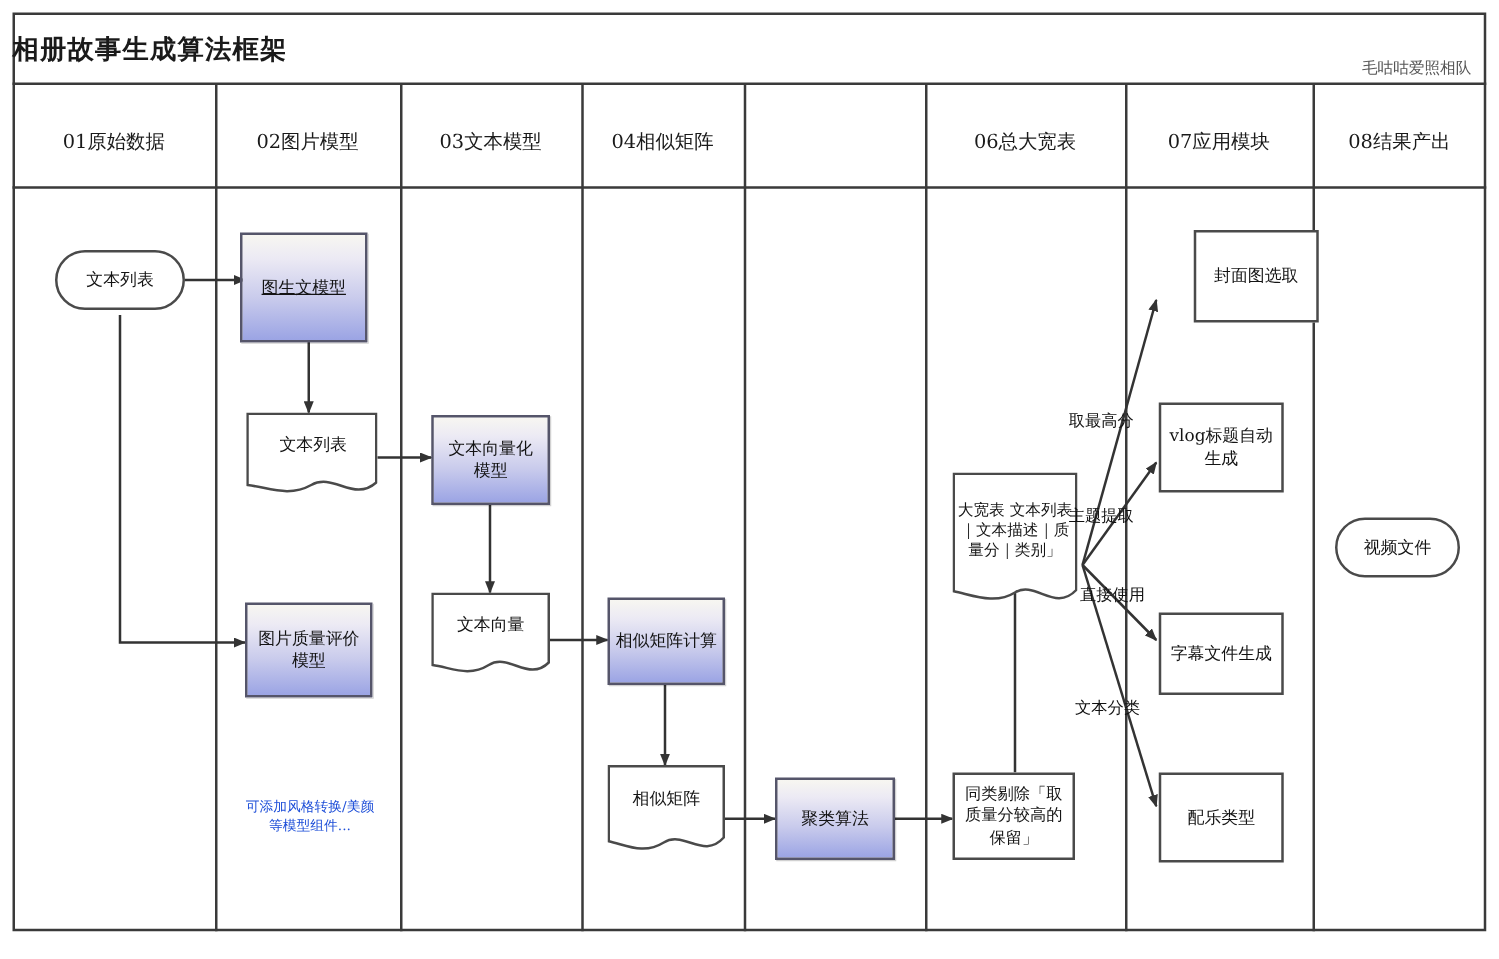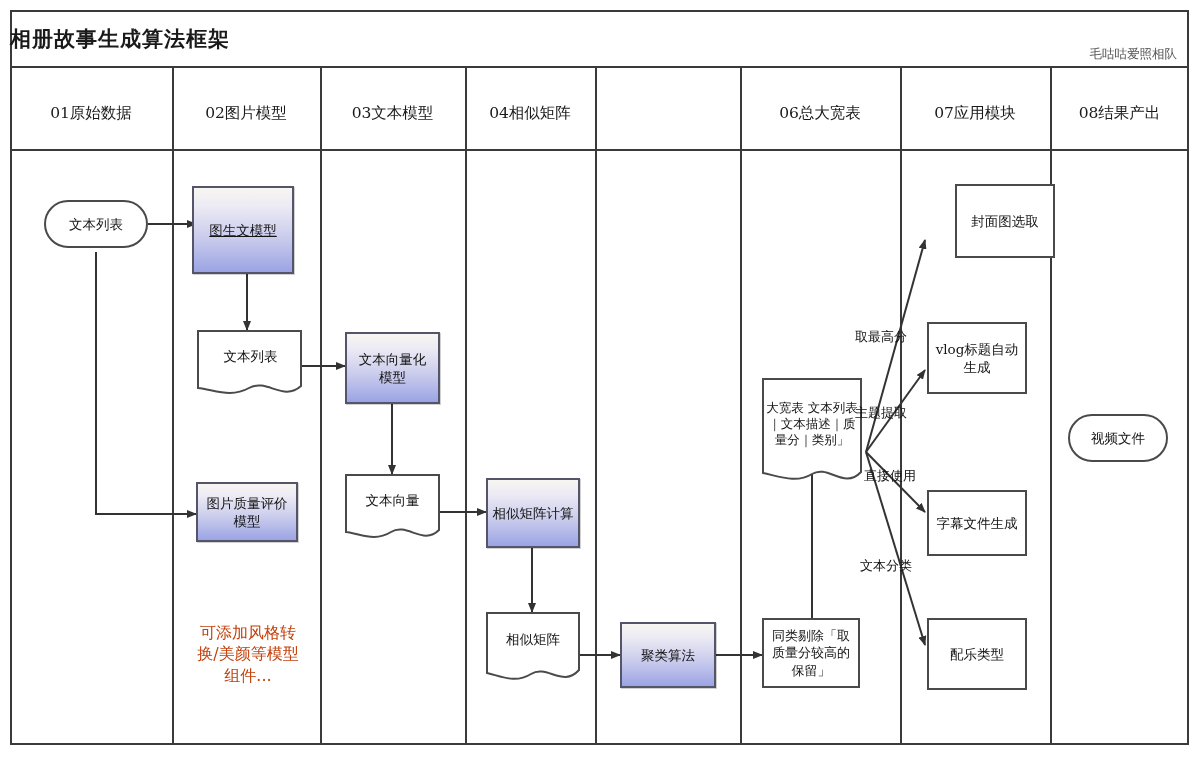--- a/index.html
+++ b/index.html
@@ -119,22 +119,22 @@
     box-shadow: 1px 1px 0 rgba(0,0,0,0.18);
   }
   
   .stadium {
     border: 2px solid #4a4a4a;
     background: #ffffff;
     border-radius: 28px;
   }
   
   .note {
-    color: #c2410c;
-    font-size: 16px;
+    color: #1d4ed8;
+    font-size: 11px;
   }
   
   .doc-wrap {
     position: absolute;
     z-index: 4;
   }
   .doc-wrap svg {
     position: absolute;
     left: 0;
     top: 0;
@@ -248,21 +248,21 @@
 
   <div class="node grad" style="left:192px;top:186px;width:102px;height:88px;text-decoration:underline;">图生文模型</div>
 
   <div class="doc-wrap" style="left:197px;top:330px;width:107px;height:72px;">
     <svg width="105" height="72" viewBox="0 0 105 72">
       <path d="M1,1 L104,1 L104,56 C86,72 70,48 52,58 C34,68 18,60 1,58 Z" fill="#ffffff" stroke="#4a4a4a" stroke-width="2"></path>
     </svg>
     <div class="doc-label" style="height:54px;">文本列表</div>
   </div>
 
-  <div class="node grad" style="left:196px;top:482px;width:102px;height:60px;padding:0 8px;">图片质量评价模型</div>
+  <div class="node grad" style="left:196px;top:482px;width:102px;height:76px;padding:0 8px;">图片质量评价模型</div>
 
   <div class="node note" style="left:192px;top:620px;width:112px;height:68px;">可添加风格转换/美颜等模型组件...</div>
 
   <div class="node grad" style="left:345px;top:332px;width:95px;height:72px;padding:0 6px;">文本向量化模型</div>
 
   <div class="doc-wrap" style="left:345px;top:474px;width:95px;height:72px;">
     <svg width="95" height="72" viewBox="0 0 95 72">
       <path d="M1,1 L94,1 L94,56 C78,72 62,48 46,58 C30,68 16,60 1,58 Z" fill="#ffffff" stroke="#4a4a4a" stroke-width="2"></path>
     </svg>
     <div class="doc-label" style="height:54px;">文本向量</div>

